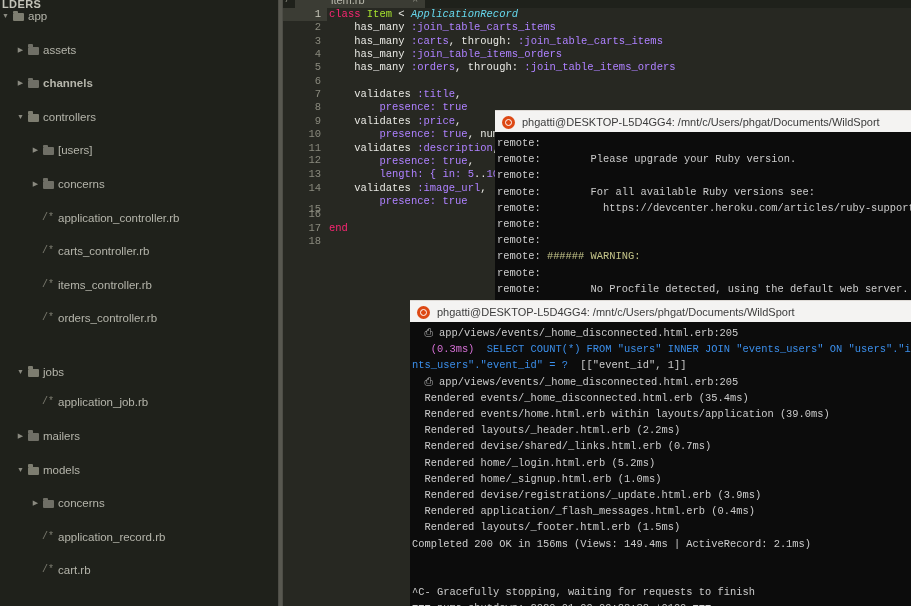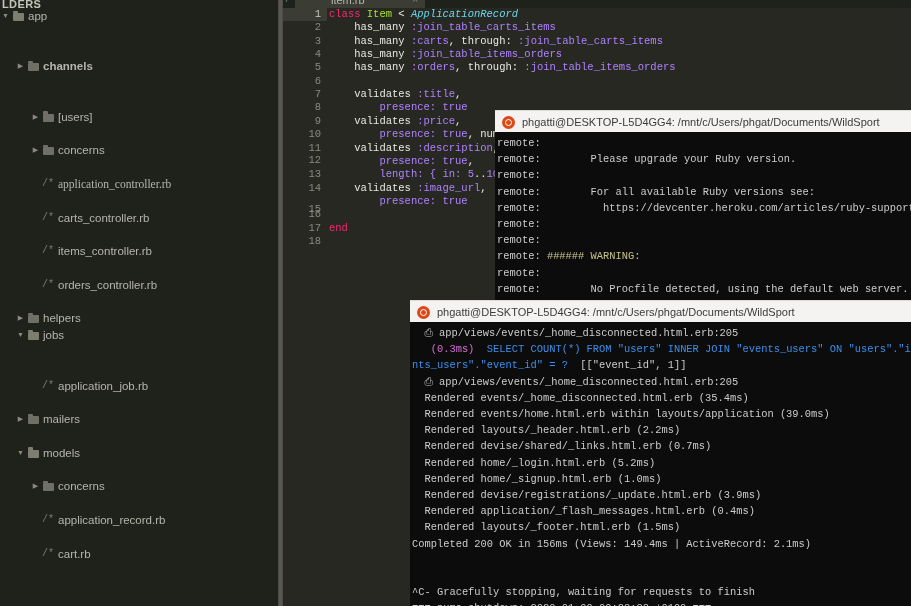--- a/index.html
+++ b/index.html
@@ -138,57 +138,62 @@
 <body>
 
 <div id="sidebar">
   <div id="sidebar-header">LDERS</div>
   <div id="tree">
       <div class="row" style="top: 0px;">
         <span class="arrow" style="left: 1px;">▼</span>
         <span class="ico" style="left: 11px;"><span class="folder open"></span></span>
         <span class="lbl" style="left: 28px;">app</span>
       </div>
+      <div class="row" style="top: 16.8px;">
+        <span class="arrow" style="left: 16px;">▶</span>
+        <span class="ico" style="left: 26px;"><span class="folder"></span></span>
+        <span class="lbl" style="left: 43px;">assets</span>
+      </div>
       <div class="row" style="top: 33.6px;">
         <span class="arrow" style="left: 16px;">▶</span>
         <span class="ico" style="left: 26px;"><span class="folder"></span></span>
         <span class="lbl" style="left: 43px; font-weight: bold;">channels</span>
       </div>
+      <div class="row" style="top: 50.4px;">
+        <span class="arrow" style="left: 16px;">▼</span>
+        <span class="ico" style="left: 26px;"><span class="folder open"></span></span>
+        <span class="lbl" style="left: 43px;">controllers</span>
+      </div>
       <div class="row" style="top: 67.2px;">
         <span class="arrow" style="left: 31px;">▶</span>
         <span class="ico" style="left: 41px;"><span class="folder"></span></span>
         <span class="lbl" style="left: 58px;">[users]</span>
       </div>
       <div class="row" style="top: 84px;">
         <span class="arrow" style="left: 31px;">▶</span>
         <span class="ico" style="left: 41px;"><span class="folder"></span></span>
         <span class="lbl" style="left: 58px;">concerns</span>
       </div>
       <div class="row" style="top: 100.8px;">
         <span class="ico rbfile" style="left: 41px;">/*</span>
-        <span class="lbl" style="left: 58px; font-family: Liberation Serif, serif;">application_controller.rb</span>
+        <span class="lbl" style="left: 58px;">application_controller.rb</span>
       </div>
       <div class="row" style="top: 117.6px;">
         <span class="ico rbfile" style="left: 41px;">/*</span>
         <span class="lbl" style="left: 58px;">carts_controller.rb</span>
       </div>
       <div class="row" style="top: 134.4px;">
         <span class="ico rbfile" style="left: 41px;">/*</span>
         <span class="lbl" style="left: 58px;">items_controller.rb</span>
       </div>
       <div class="row" style="top: 151.2px;">
         <span class="ico rbfile" style="left: 41px;">/*</span>
         <span class="lbl" style="left: 58px;">orders_controller.rb</span>
       </div>
-      <div class="row" style="top: 168px;">
-        <span class="arrow" style="left: 16px;">▶</span>
-        <span class="ico" style="left: 26px;"><span class="folder"></span></span>
-        <span class="lbl" style="left: 43px;">helpers</span>
-      </div>
-      <div class="row" style="top: 168px;">
+      <div class="row" style="top: 188px;">
         <span class="arrow" style="left: 16px;">▼</span>
         <span class="ico" style="left: 26px;"><span class="folder open"></span></span>
         <span class="lbl" style="left: 43px;">jobs</span>
       </div>
       <div class="row" style="top: 201.6px;">
         <span class="ico rbfile" style="left: 41px;">/*</span>
         <span class="lbl" style="left: 58px;">application_job.rb</span>
       </div>
       <div class="row" style="top: 218.4px; text-decoration: underline;">
         <span class="arrow" style="left: 16px;">▶</span>

